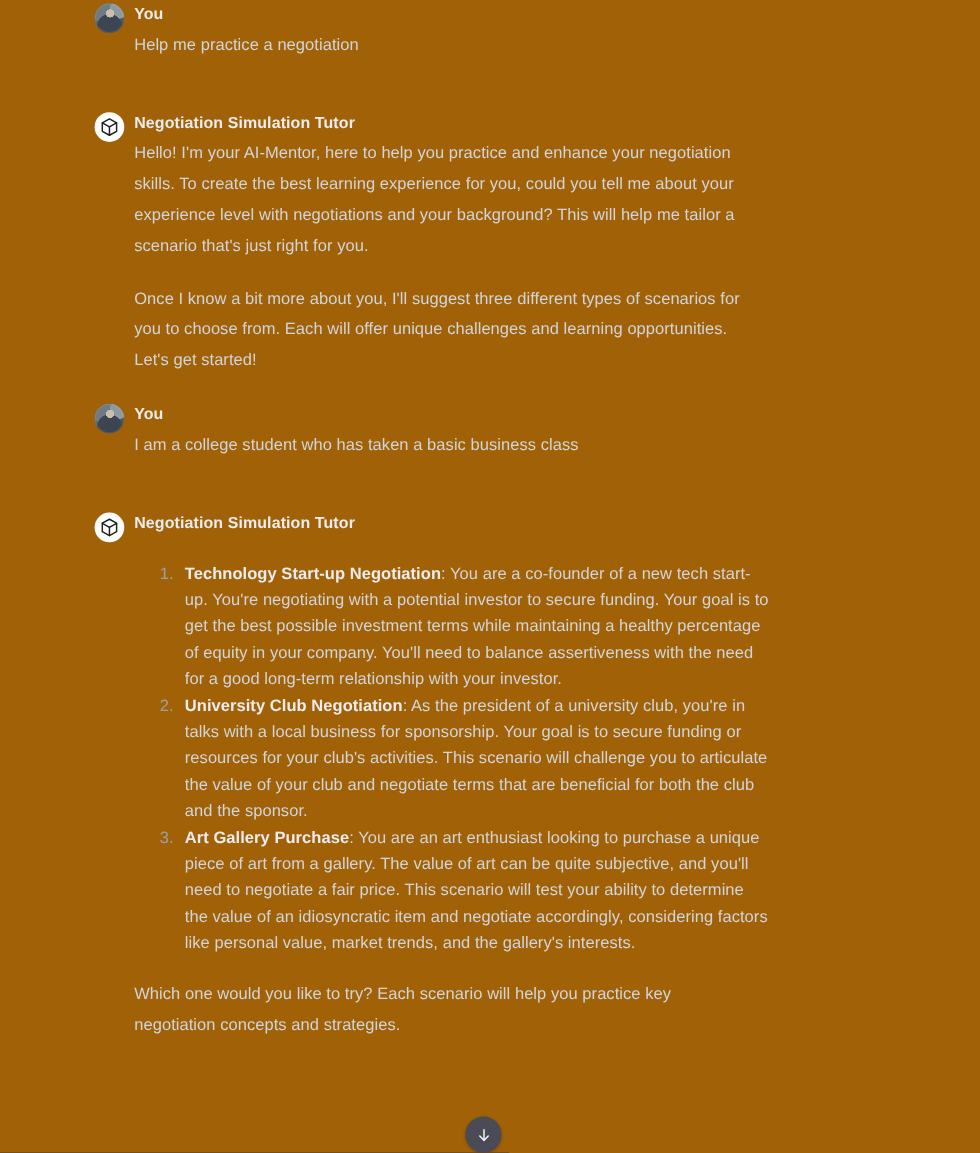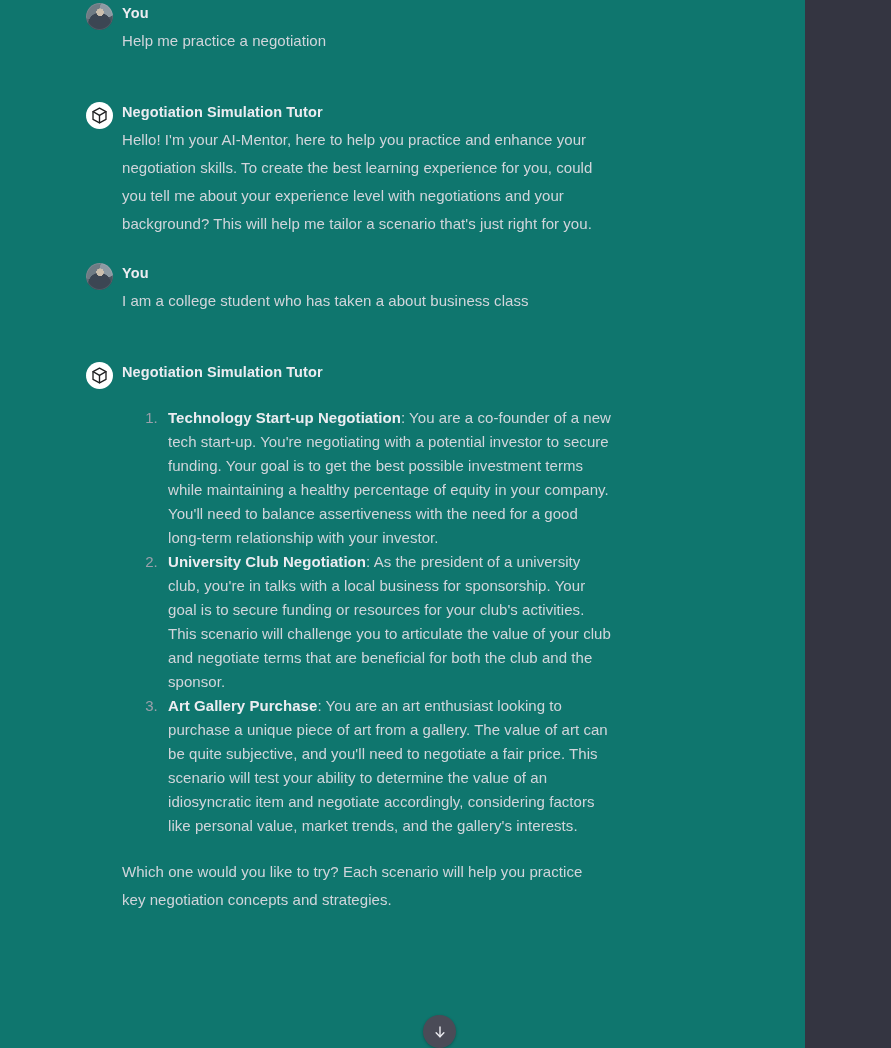--- a/index.html
+++ b/index.html
@@ -11,24 +11,24 @@
     background: #343541;
   }
   body {
     font-family: "Liberation Sans", "DejaVu Sans", sans-serif;
     color: #d1d5db;
     -webkit-font-smoothing: antialiased;
   }
 
   #chat-scroll {
     position: relative;
-    width: 805px;
+    width: 891px;
     height: 1048px;
     overflow: hidden;
-    background: #0f766e;
+    background: #a16207;
   }
 
   .thread {
     padding: 0;
     margin: 0;
   }
 
   
   .msg {
     display: block;
@@ -162,32 +162,33 @@
         <svg width="19" height="19" viewBox="0 0 24 24" fill="none" stroke="#202123" stroke-width="1.7" stroke-linecap="round" stroke-linejoin="round">
           <path d="M12 2.6 20.2 7.1v9.8L12 21.4 3.8 16.9V7.1z"></path>
           <path d="M3.9 7.2 12 11.8l8.1-4.6"></path>
           <path d="M12 11.9v9.4"></path>
         </svg>
       </div>
       <div class="msg-inner">
         <div class="msg-name">Negotiation Simulation Tutor</div>
         <div class="msg-body">
           <p>Hello! I'm your AI-Mentor, here to help you practice and enhance your negotiation skills. To create the best learning experience for you, could you tell me about your experience level with negotiations and your background? This will help me tailor a scenario that's just right for you.</p>
+          <p>Once I know a bit more about you, I'll suggest three different types of scenarios for you to choose from. Each will offer unique challenges and learning opportunities. Let's get started!</p>
         </div>
       </div>
     </div>
 
     <div class="gap-md"></div>
 
     <div class="msg msg-user">
       <div class="avatar avatar-user"></div>
       <div class="msg-inner">
         <div class="msg-name">You</div>
         <div class="msg-body">
-          <p>I am a college student who has taken a about business class</p>
+          <p>I am a college student who has taken a basic business class</p>
         </div>
       </div>
     </div>
 
     <div class="gap-sm"></div>
 
     <div class="msg msg-assistant">
       <div class="avatar avatar-bot">
         <svg width="19" height="19" viewBox="0 0 24 24" fill="none" stroke="#202123" stroke-width="1.7" stroke-linecap="round" stroke-linejoin="round">
           <path d="M12 2.6 20.2 7.1v9.8L12 21.4 3.8 16.9V7.1z"></path>

